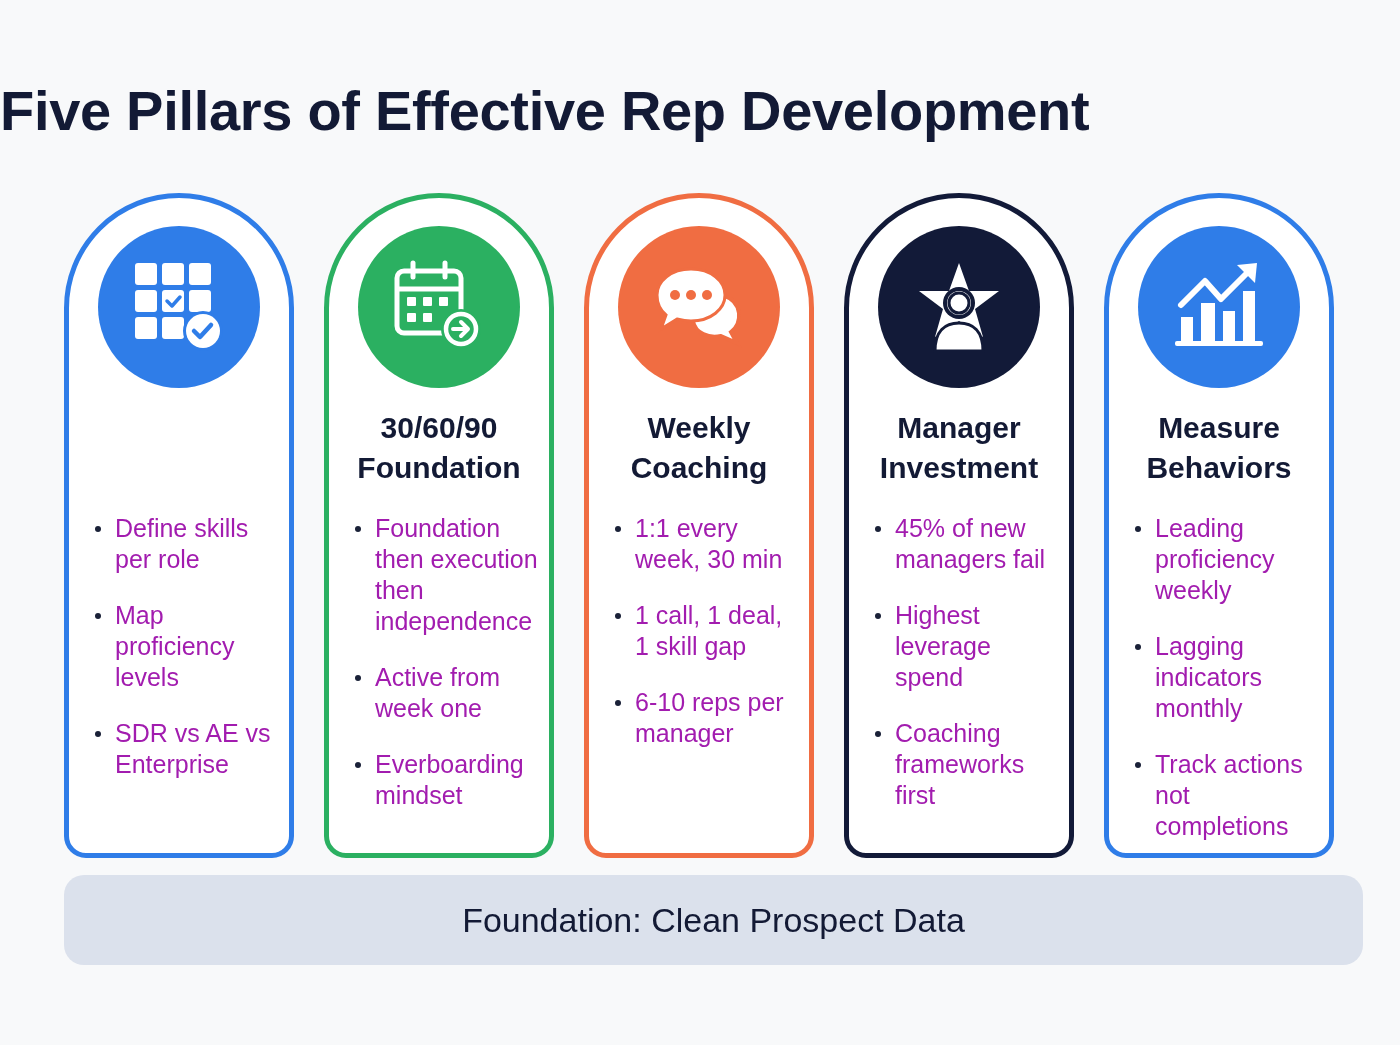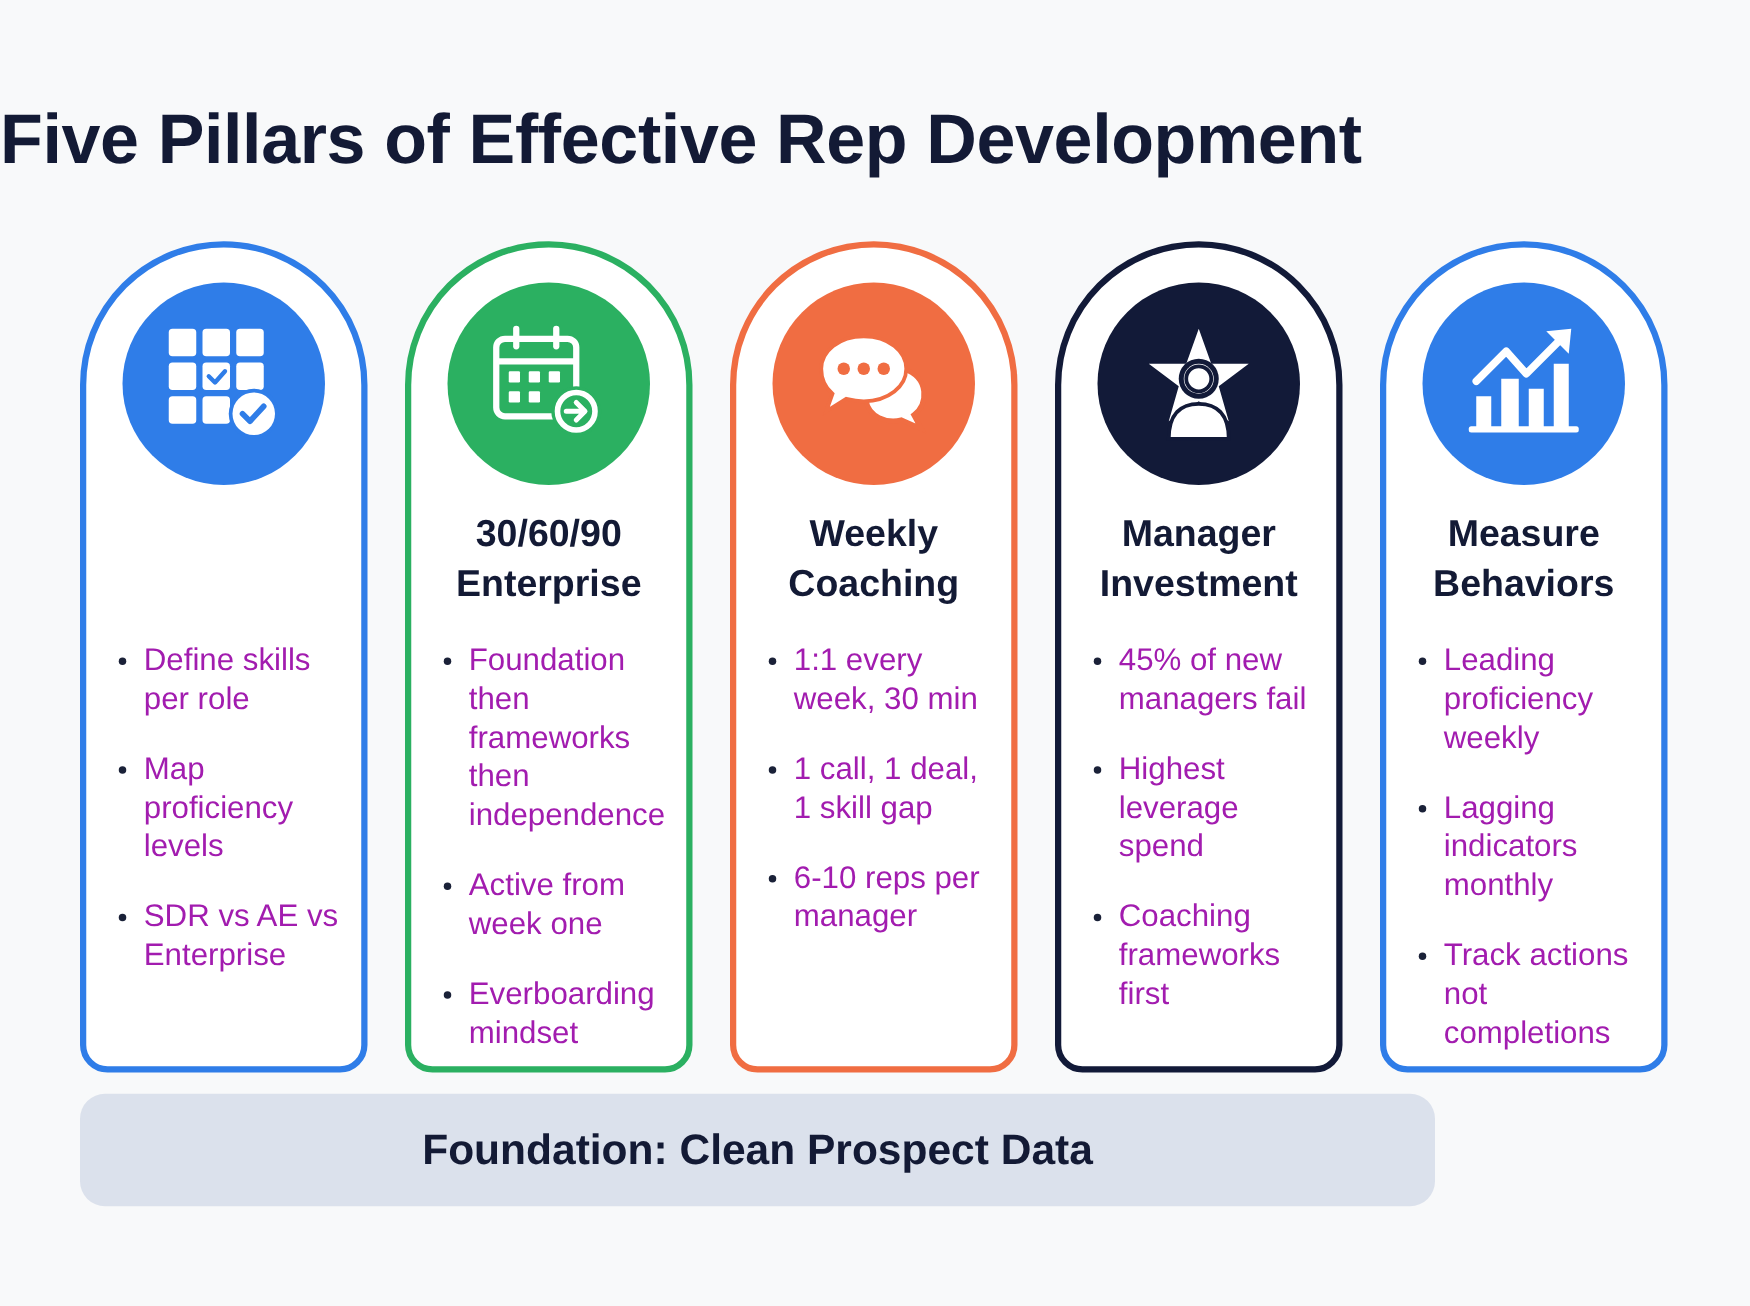--- a/index.html
+++ b/index.html
@@ -94,29 +94,29 @@
       top: 13px;
       width: 6px;
       height: 6px;
       border-radius: 50%;
       background: #1a2138;
     }
     .foundation {
       position: absolute;
       left: 64px;
       top: 875px;
-      width: 1084px;
+      width: 1299px;
       height: 90px;
       border-radius: 20px;
       background: #dbe1ec;
       display: flex;
       align-items: center;
       justify-content: center;
       font-size: 34px;
-      font-weight: 700;
+      font-weight: 400;
       color: #131a35;
     }
   </style>
 </head>
 <body>
 
 <h1 class="title">Five Pillars of Effective Rep Development</h1>
 
 <div class="pillar" style="left:64px; border-color:#2f7de8;">
   <div class="icon-circle" style="background:#2f7de8;">
@@ -158,24 +158,24 @@
         <rect x="16" y="54" width="9" height="9" rx="1"></rect>
         <rect x="32" y="54" width="9" height="9" rx="1"></rect>
       </g>
       <circle cx="70" cy="70" r="20" fill="#2bb061"></circle>
       <circle cx="70" cy="70" r="15" fill="none" stroke="#ffffff" stroke-width="4.5"></circle>
       <path d="M62 70 h14 M70 63 l7 7 l-7 7" stroke="#ffffff" stroke-width="4" fill="none" stroke-linecap="round" stroke-linejoin="round"></path>
     </svg>
   </div>
   <h2 class="heading">
     <span>30/60/90</span>
-    <span>Enterprise</span>
-  </h2>
-  <ul>
-    <li>Foundation then frameworks then independence</li>
+    <span>Foundation</span>
+  </h2>
+  <ul>
+    <li>Foundation then execution then independence</li>
     <li>Active from week one</li>
     <li>Everboarding mindset</li>
   </ul>
 </div>
 
 <div class="pillar" style="left:584px; border-color:#f06d42;">
   <div class="icon-circle" style="background:#f06d42;">
     <svg viewBox="0 0 96 96">
       <path d="M46 38 C62 30 86 36 88 54 C89 64 84 70 80 73 L86 84 L70 77 C58 80 44 74 42 62 Z" fill="#ffffff" stroke="#f06d42" stroke-width="4"></path>
       <path d="M40 10 C60 10 74 22 74 36 C74 50 60 62 40 62 C34 62 30 61 26 60 L10 70 L15 56 C8 50 6 43 6 36 C6 22 20 10 40 10 Z" fill="#ffffff" stroke="#f06d42" stroke-width="3"></path>

